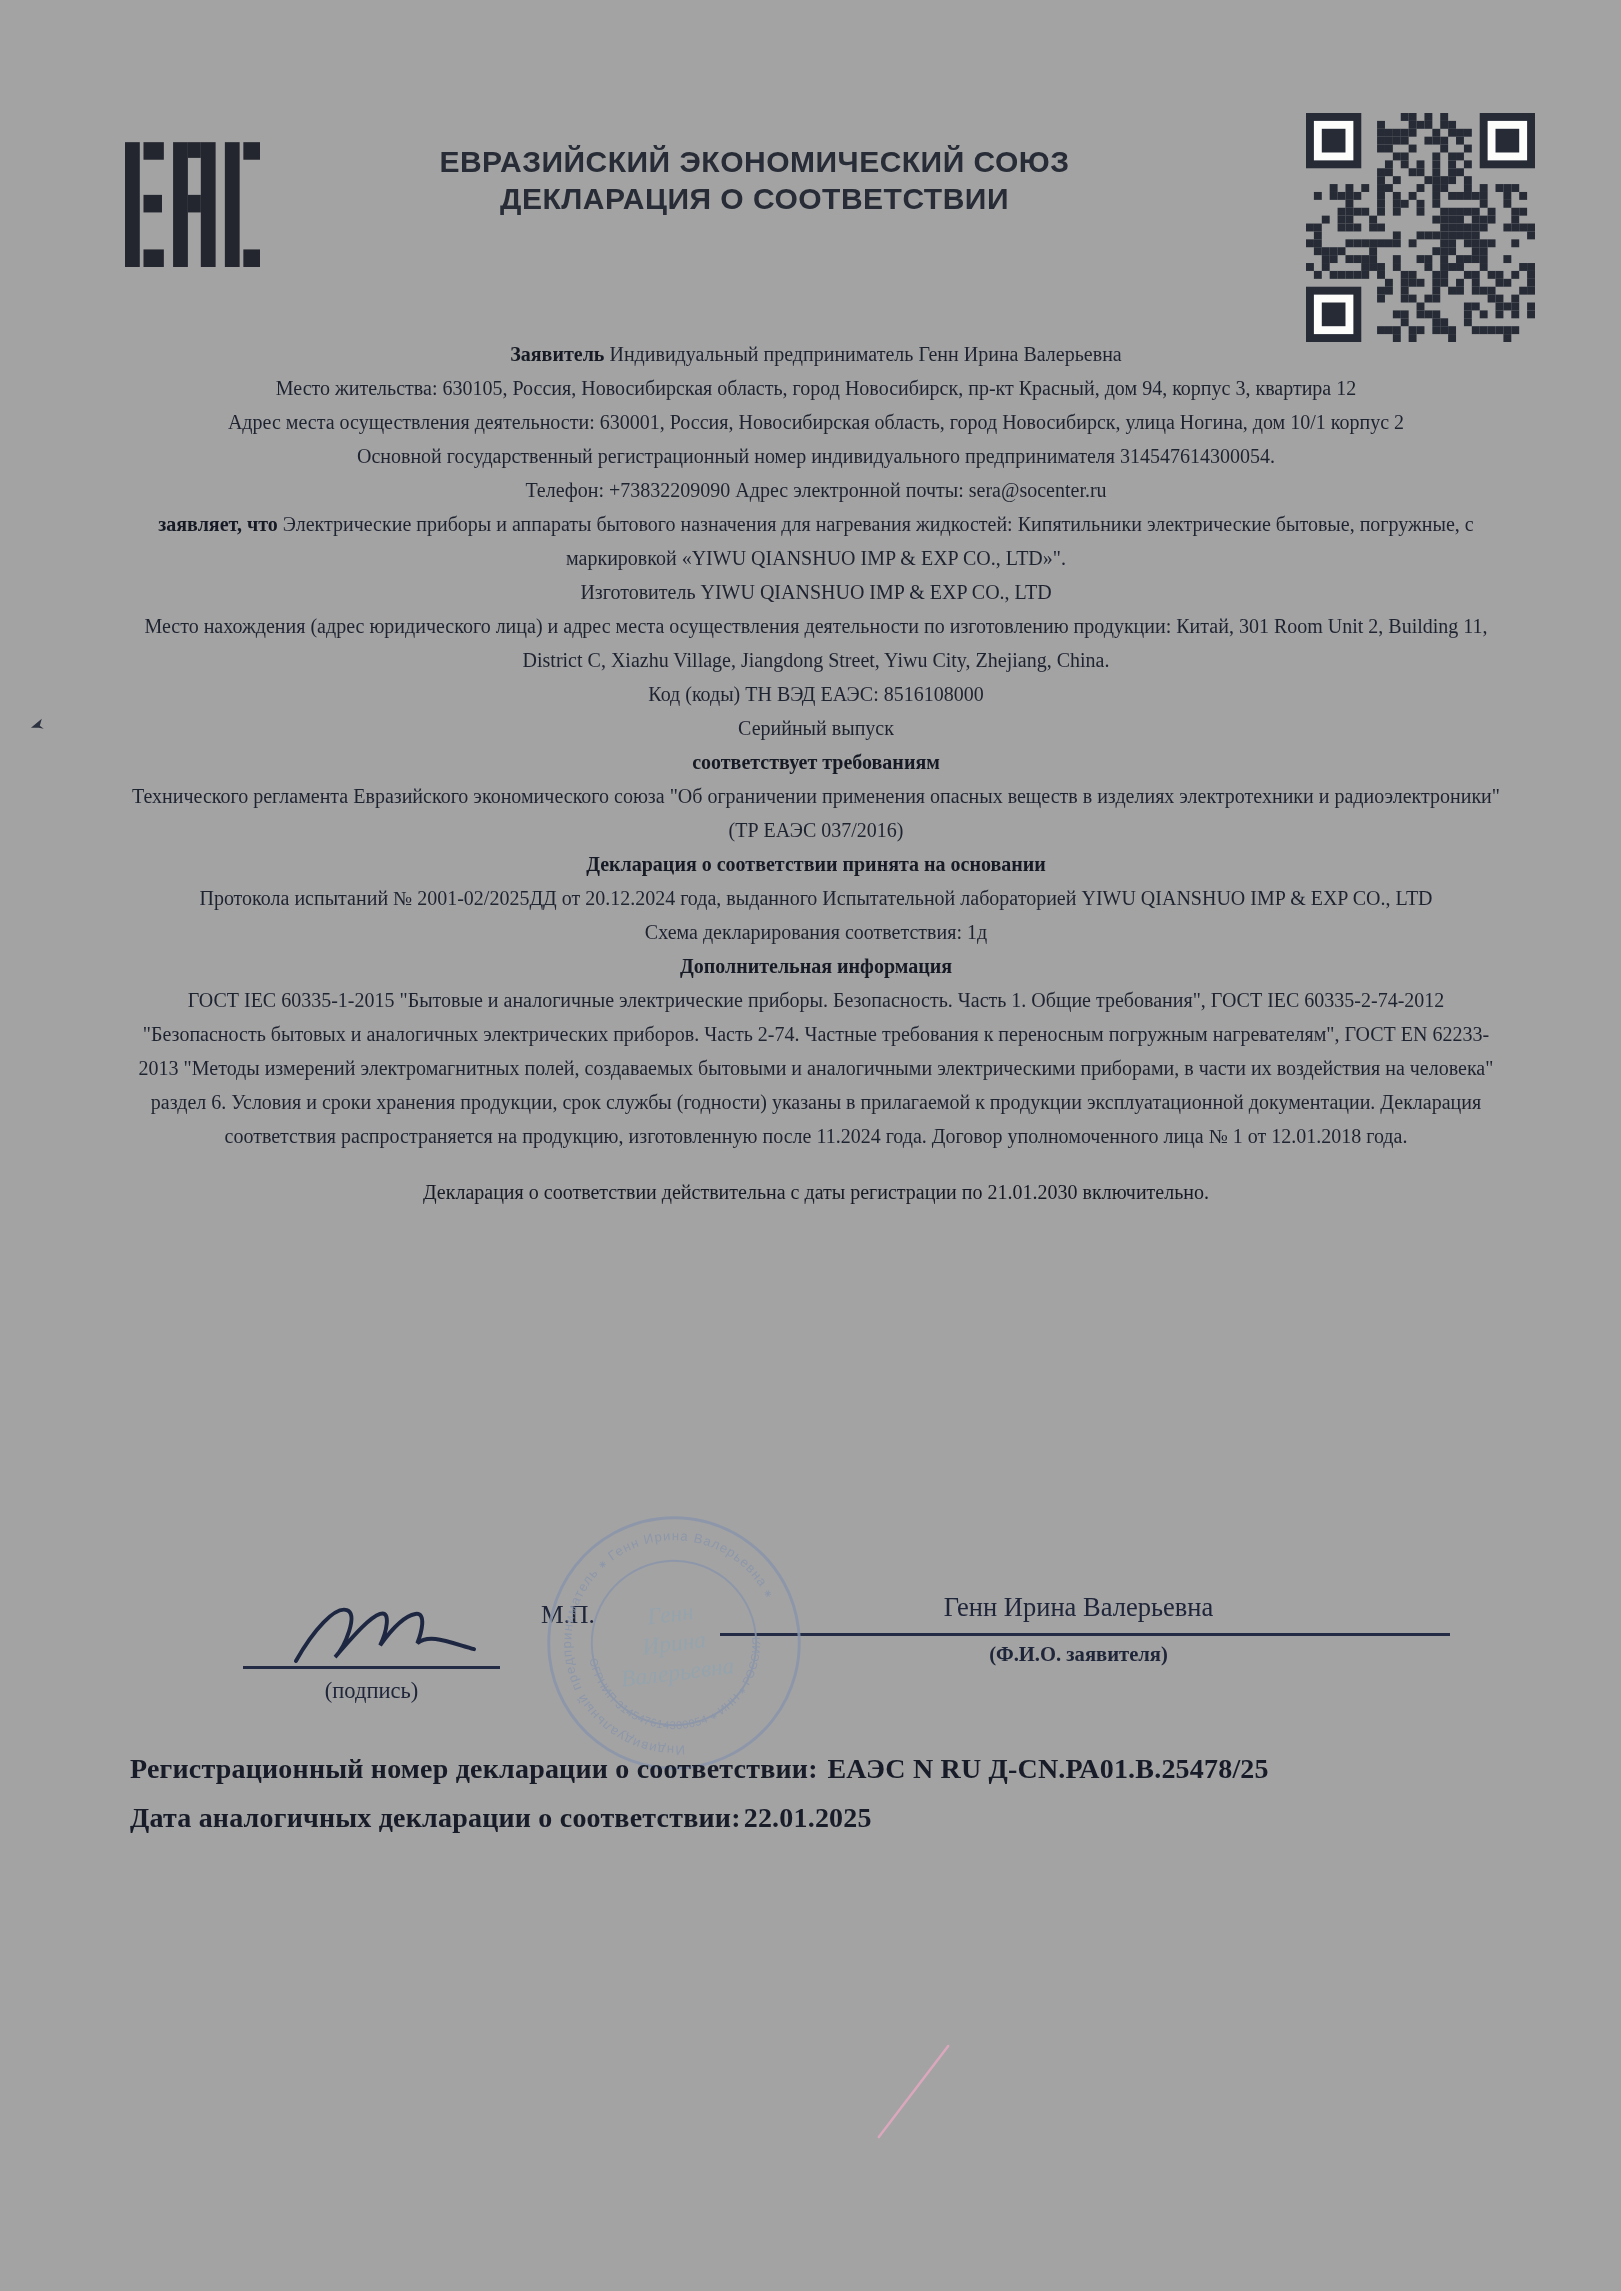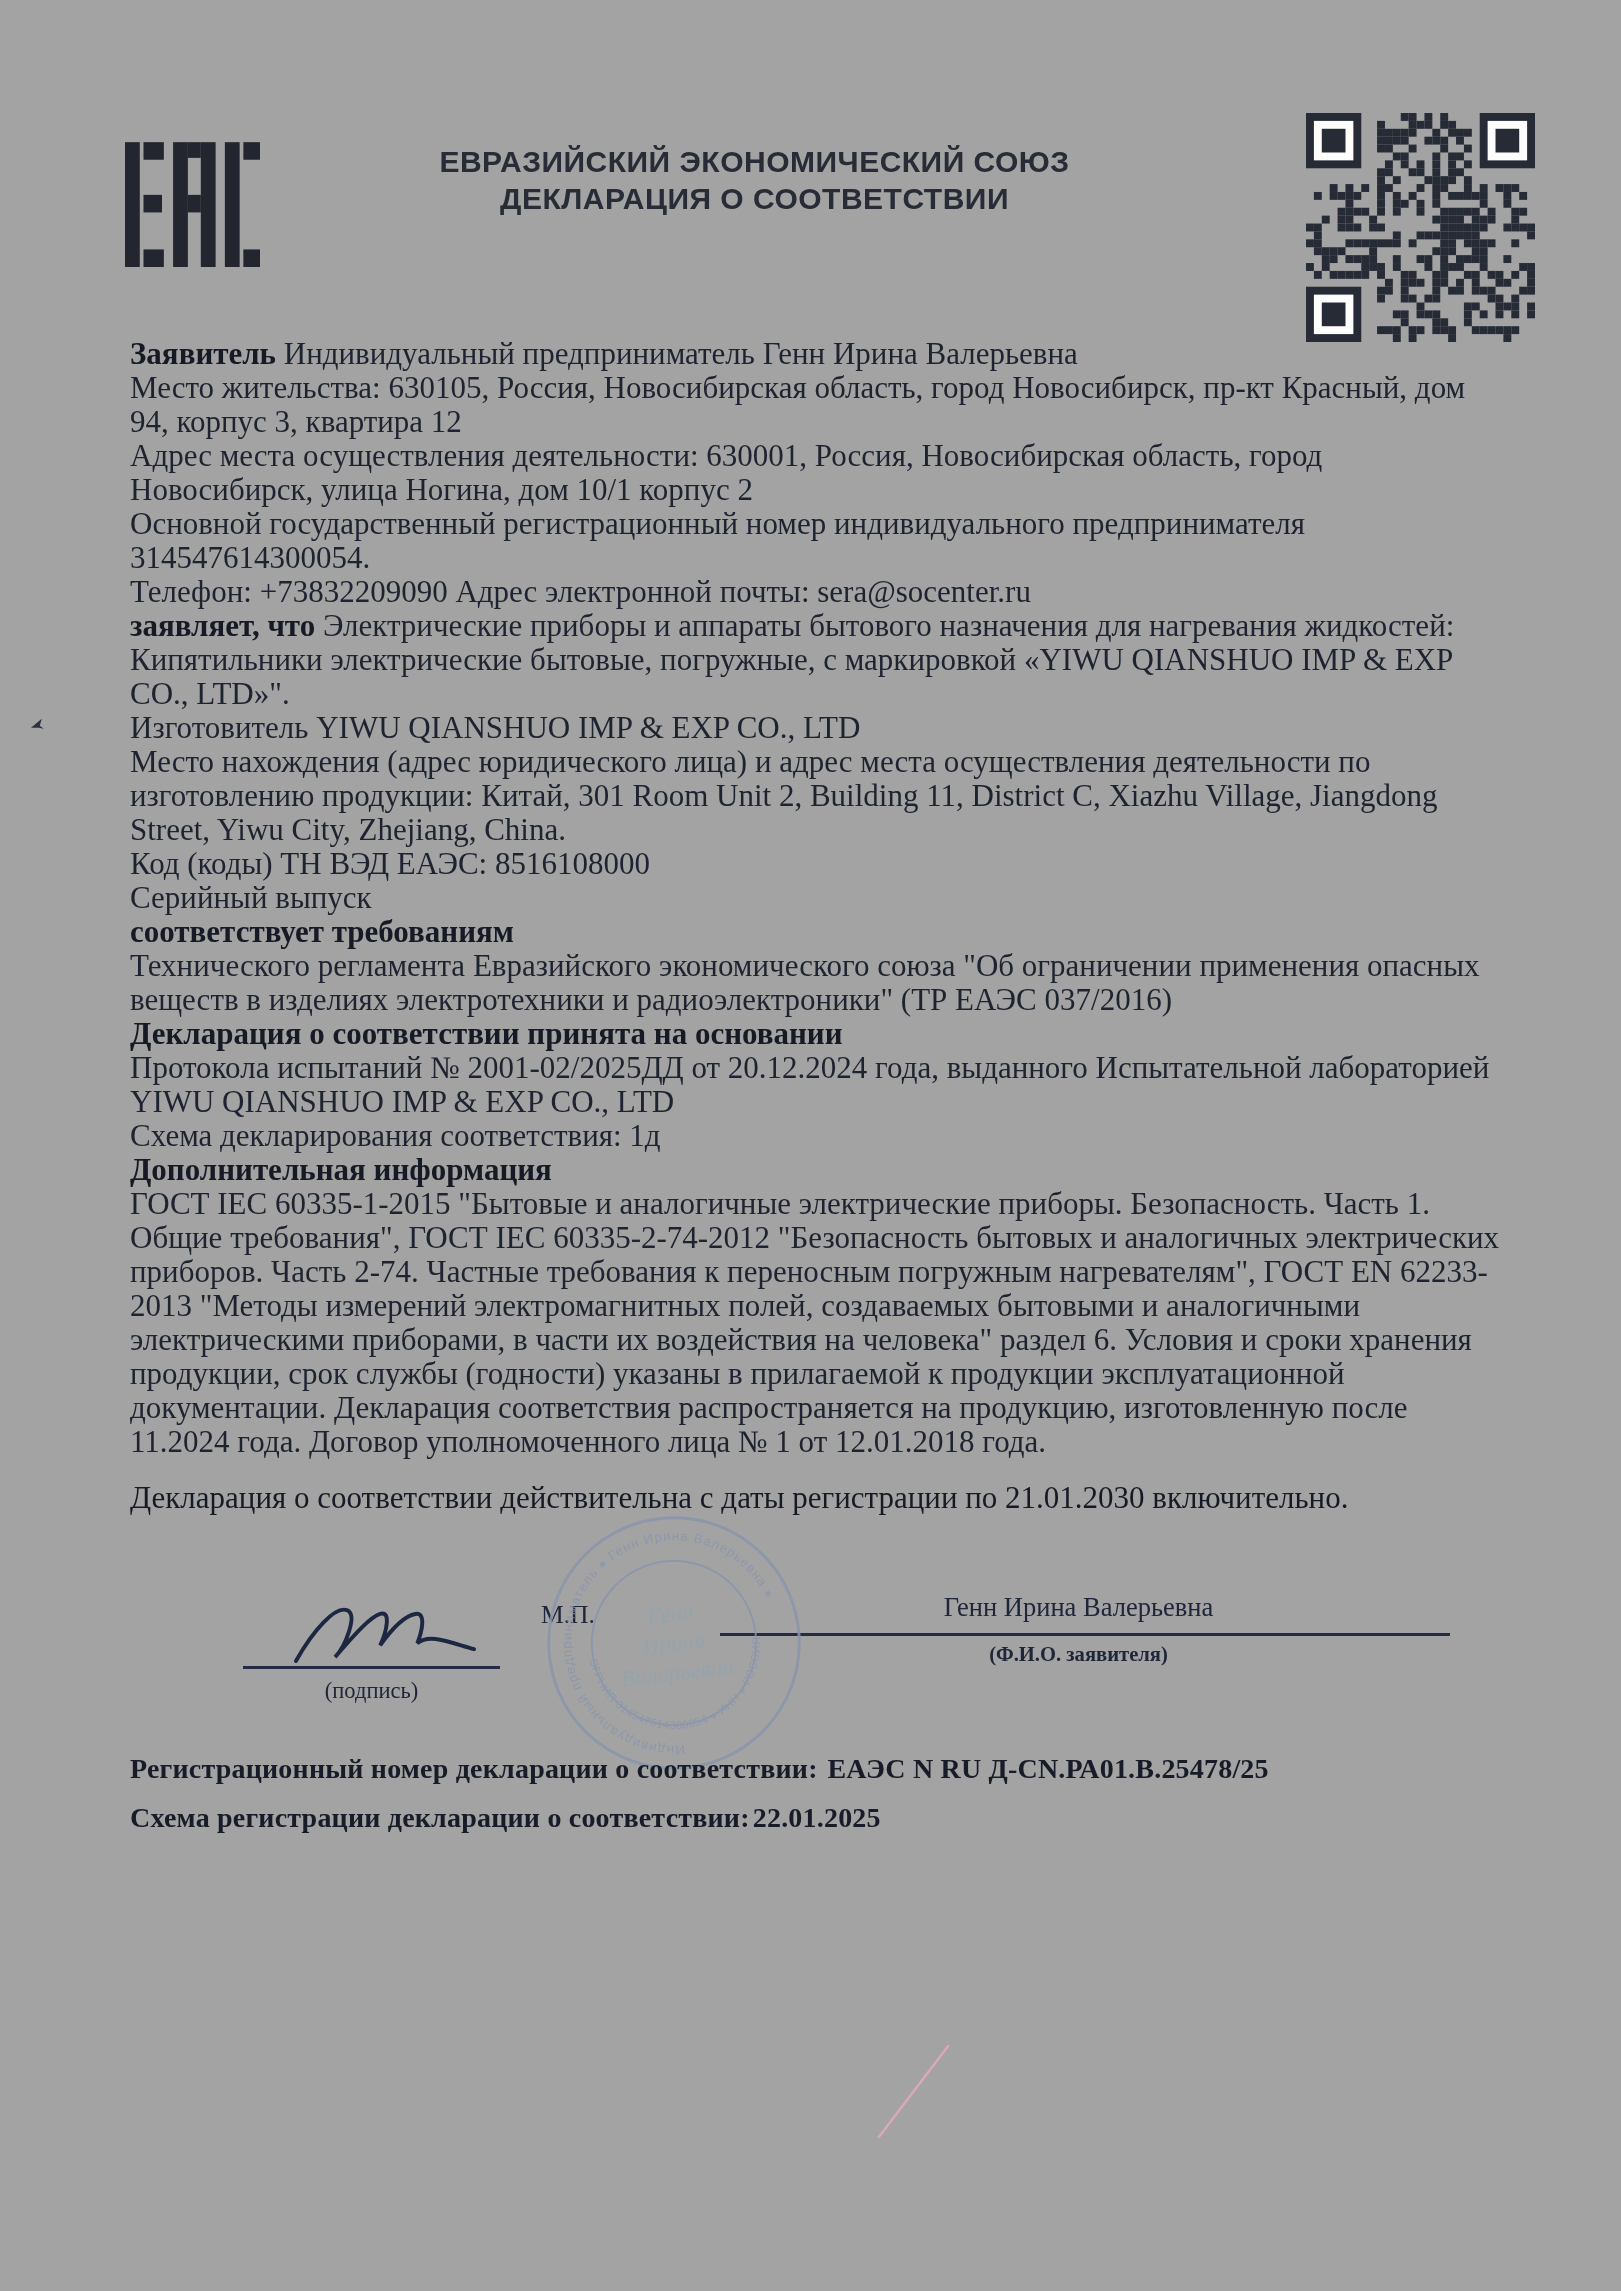--- a/index.html
+++ b/index.html
@@ -12,21 +12,21 @@
   .eac-logo{position:absolute; left:125px; top:137px; width:135px; height:137px;}
   .title{
     position:absolute; left:294px; top:143px; width:921px; text-align:center;
     font-family:"Liberation Sans", sans-serif; font-weight:bold;
     font-size:30px; line-height:37px; color:#272c36; letter-spacing:0.5px;
   }
   .qr{position:absolute; left:1306px; top:112px; width:229px; height:231px;}
   
   .doc-body{
     position:absolute; left:130px; top:337px; width:1372px;
-    font-size:31px; line-height:34px;
+    font-size:20px; line-height:34px;text-align:center;
   }
   .doc-body p{margin:0;}
   .doc-body p.gap{margin-top:21.6px;}
   .doc-body b{color:#161a24;}
   .bold-par{font-weight:normal; color:#161a24;}
   
   .sig-line{position:absolute; height:2.9px; background:#232c44;}
   .sig-squiggle{position:absolute; left:292px; top:1600px; width:186px; height:71px;}
   .sig-caption{position:absolute; left:243px; top:1678px; width:257px; text-align:center; font-size:22.5px; color:#20263a;}
   .mp-label{position:absolute; left:541px; top:1600px; font-size:25.5px; color:#20263a;}
@@ -435,21 +435,21 @@
         <text x="140" y="148">Ирина</text>
         <text x="140" y="178">Валерьевна</text>
       </g>
     </svg>
   </div>
 
   <div class="footer-line reg-number">
     <span>Регистрационный номер декларации о соответствии:</span><span class="val">ЕАЭС N RU Д-CN.РА01.В.25478/25</span>
   </div>
   <div class="footer-line reg-date">
-    <span>Схема регистрации декларации о соответствии:</span><span class="val" style="margin-left:3px;">22.01.2025</span>
+    <span>Дата аналогичных декларации о соответствии:</span><span class="val" style="margin-left:3px;">22.01.2025</span>
   </div>
 
   <div class="artifact-pink">
     <svg viewBox="0 0 90 112" width="88" height="110" xmlns="http://www.w3.org/2000/svg">
       <line x1="9" y1="102" x2="80" y2="9" stroke="#e9a9c3" stroke-width="2.5" stroke-linecap="round" opacity="0.8"></line>
     </svg>
   </div>
 
 </div>
 

